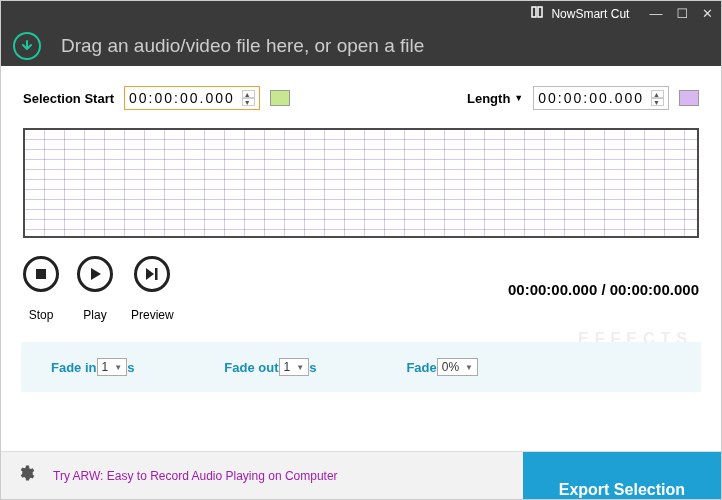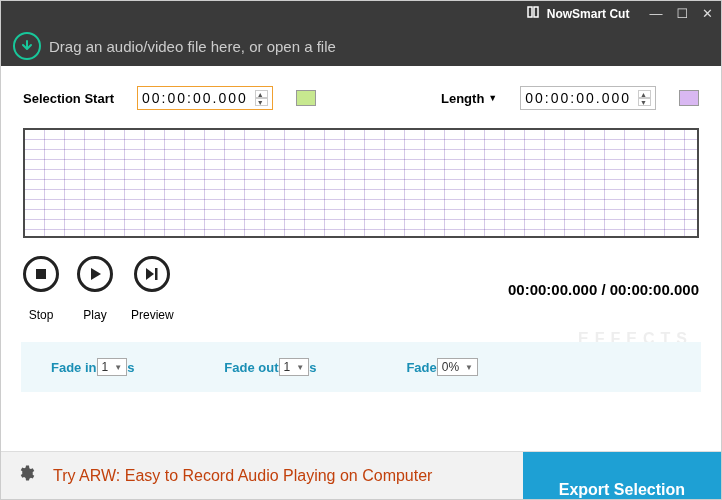--- a/index.html
+++ b/index.html
@@ -1,46 +1,46 @@
 <!DOCTYPE html>
 <html><head>
 <meta charset="utf-8">
 <style>
 * { box-sizing: border-box; margin: 0; padding: 0; font-family: "Segoe UI", Arial, sans-serif; }
 body { width: 722px; height: 500px; background: #f5f5f5; overflow: hidden; }
 .window { width: 722px; height: 500px; background: #fff; border: 1px solid #ccc; display: flex; flex-direction: column; }
 .titlebar { height: 25px; background: #3a3a3a; color: #fff; display: flex; align-items: center; justify-content: flex-end; padding: 0 8px; font-size: 12px; }
-.titlebar .title { display: flex; align-items: center; gap: 8px; font-weight: bold; }
+.titlebar .title { display: flex; align-items: center; gap: 8px; }
 .titlebar .controls { display: flex; gap: 14px; margin-left: 20px; color: #ddd; font-size: 13px; }
 .titlebar .controls span { cursor: pointer; }
-.dropzone { height: 40px; background: #3a3a3a; display: flex; align-items: center; padding: 0 12px; gap: 8px; color: #ccc; font-size: 15px; }
+.dropzone { height: 40px; background: #3a3a3a; display: flex; align-items: center; padding: 0 12px; gap: 20px; color: #ccc; font-size: 19px; }
 .dropzone .circle { width: 28px; height: 28px; border: 2px solid #18c79a; border-radius: 50%; display: flex; align-items: center; justify-content: center; }
 .content { flex: 1; padding: 20px 22px 0 22px; display: flex; flex-direction: column; }
-.row-time { display: flex; align-items: center; gap: 23px; margin-bottom: 18px; }
+.row-time { display: flex; align-items: center; gap: 10px; margin-bottom: 18px; }
 .label { font-size: 13px; font-weight: 600; }
 .timebox { display: flex; align-items: center; border: 1px solid #f0a030; padding: 3px 4px; font-family: "Courier New", monospace; font-size: 14px; letter-spacing: 2px; gap: 3px; }
 .spinner { display: flex; flex-direction: column; margin-left: 4px; border-left: 1px solid #ccc; }
 .spinner span { width: 12px; height: 8px; display: flex; align-items: center; justify-content: center; font-size: 7px; color: #555; border: 1px solid #ccc; border-left: none; cursor: pointer; }
 .colorchip { width: 20px; height: 16px; border: 1px solid #999; }
 .spacer { flex: 1; }
 .length-label { display: flex; align-items: center; gap: 4px; font-size: 13px; font-weight: 600; margin-left: 12px; }
 .waveform { height: 110px; border: 2px solid #4a4a4a; background: repeating-linear-gradient(to right, #fff 0, #fff 19px, #d5c8e8 19px, #d5c8e8 20px), repeating-linear-gradient(to bottom, transparent 0, transparent 9px, #d5c8e8 9px, #d5c8e8 10px); background-blend-mode: multiply; margin-bottom: 18px; }
 .controls-row { display: flex; align-items: center; }
 .ctrl { display: flex; flex-direction: column; align-items: center; gap: 16px; margin-right: 18px; }
 .ctrl .btn { width: 36px; height: 36px; border: 3px solid #222; border-radius: 50%; display: flex; align-items: center; justify-content: center; cursor: pointer; }
 .ctrl .lbl { font-size: 12px; }
 .timecode { margin-left: auto; font-size: 15px; font-weight: 600; }
 .effects-watermark { text-align: right; color: #eee; font-size: 16px; font-weight: 700; letter-spacing: 6px; margin: 8px 6px -6px 0; }
 .effects { background: #eef8fb; margin: 0 -2px; padding: 16px 30px; display: flex; align-items: center; font-size: 13px; font-weight: 600; color: #1a8fb5; }
 .effects .gap { width: 90px; }
 .effects .sel { display: inline-flex; align-items: center; border: 1px solid #aaa; background: #fff; padding: 1px 4px; font-size: 12px; color: #333; font-weight: normal; gap: 6px; cursor: pointer; }
 .effects .sel .caret { font-size: 8px; color: #666; }
 .footer { height: 48px; background: #f2f2f2; border-top: 1px solid #ddd; display: flex; align-items: center; padding: 0 0 0 16px; gap: 18px; margin-top: auto; }
 .gear { color: #555; font-size: 18px; cursor: pointer; }
-.try-text { font-size: 16px; color: #c2410c; }
+.try-text { font-size: 12px; color: #a21caf; }
 .export-btn { margin-left: auto; height: 100%; background: #1ea0d4; color: #fff; display: flex; align-items: flex-end; justify-content: center; padding: 0 36px; font-size: 16px; font-weight: 600; cursor: pointer; }
 </style>
 </head>
 <body>
 
 <div class="window">
 
   <div class="titlebar">
     <div class="title">
       <span>

